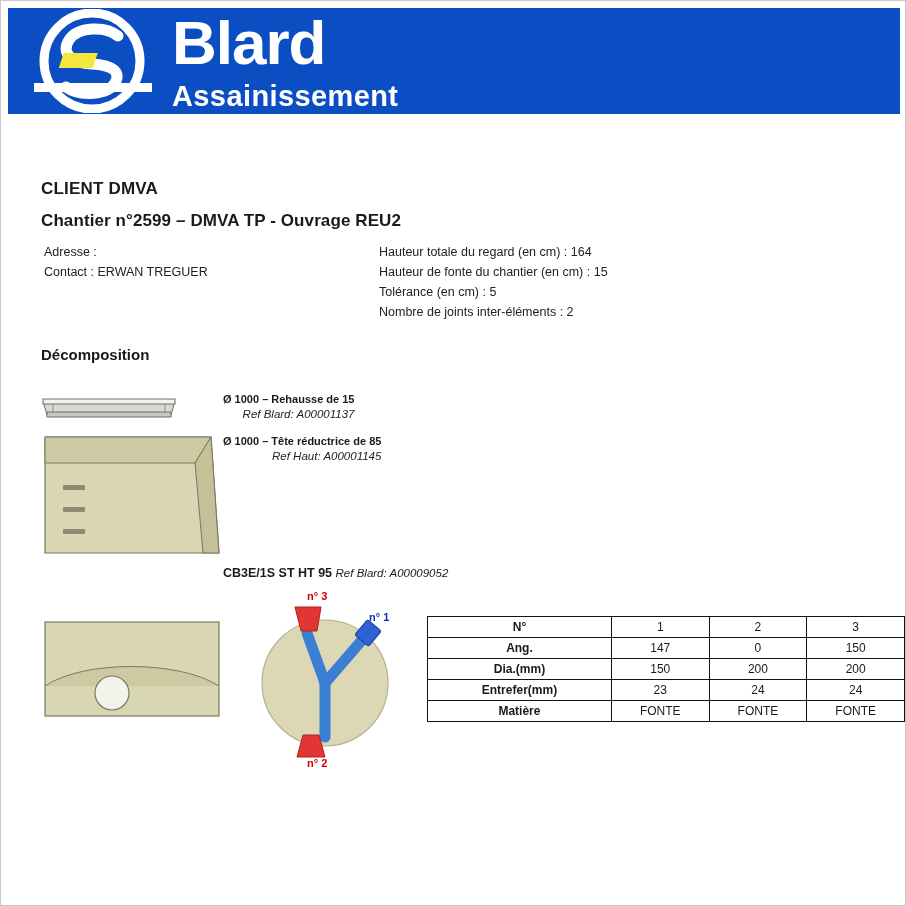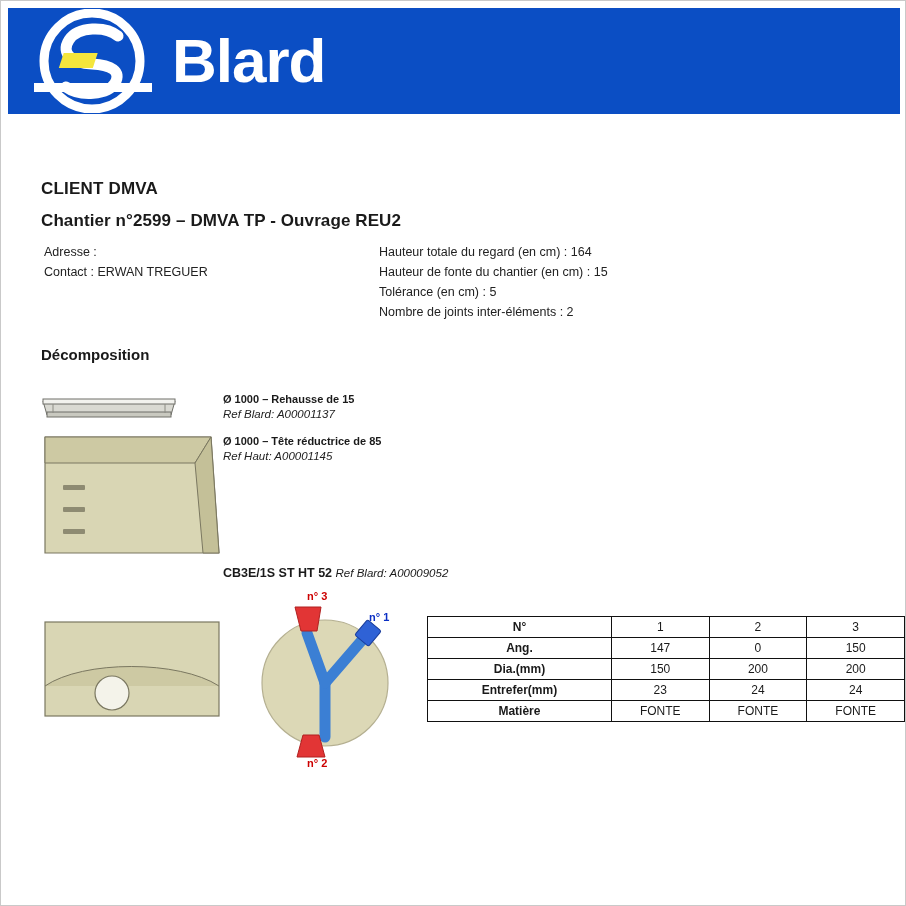--- a/index.html
+++ b/index.html
@@ -111,20 +111,21 @@
   }
   .item-title {
     font-size: 11px;
     font-weight: bold;
   }
   .item-ref {
     font-size: 11.5px;
     font-style: italic;
     color: #222;
     margin-top: 3px;
+    text-align: right;
   }
 
   #item1-texts { top: 392px; }
   #item2-texts { top: 434px; }
 
   .item3-line {
     position: absolute;
     left: 222px;
     top: 565px;
     font-size: 12.5px;
@@ -174,20 +175,21 @@
     <div class="logo-mark">
       <svg width="124" height="104" viewBox="0 0 124 104">
         <circle cx="62" cy="52" r="48" fill="none" stroke="#ffffff" stroke-width="9"></circle>
         <path d="M88 27 C76 17, 48 17, 39 31 C30 45, 43 54, 62 55 C81 56, 92 62, 85 74 C78 86, 50 88, 36 78" fill="none" stroke="#ffffff" stroke-width="11" stroke-linecap="round"></path>
         <rect x="48" y="44" width="34" height="15" fill="#f5e63c" transform="skewX(-18)"></rect>
         <rect x="4" y="74" width="118" height="9" fill="#ffffff"></rect>
       </svg>
     </div>
     <div class="logo-text">
       <div class="logo-title">Blard</div>
+      <div class="logo-sub">Assainissement</div>
     </div>
   </div>
 
   <div class="client-block">
     <div class="client-name">CLIENT DMVA</div>
     <div class="chantier-line">Chantier n°2599 – DMVA TP - Ouvrage REU2</div>
     <div class="info-cols">
       <div class="info-left">
         <div>Adresse :</div>
         <div>Contact : ERWAN TREGUER</div>
@@ -227,21 +229,21 @@
   <div class="item-texts" id="item1-texts">
     <div class="item-title">Ø 1000 – Rehausse de 15</div>
     <div class="item-ref">Ref Blard: A00001137</div>
   </div>
   <div class="item-texts" id="item2-texts">
     <div class="item-title">Ø 1000 – Tête réductrice de 85</div>
     <div class="item-ref">Ref Haut: A00001145</div>
   </div>
 
   <div class="item3-line">
-    <span class="name">CB3E/1S ST HT 52</span>
+    <span class="name">CB3E/1S ST HT 95</span>
     <span class="ref">Ref Blard: A00009052</span>
   </div>
 
   <div class="drawing" id="cb3e-drawing">
     <svg width="178" height="98" viewBox="0 0 178 98">
       <rect x="2" y="2" width="174" height="94" fill="#d9d6b4" stroke="#7a7760" stroke-width="1.2"></rect>
       <path d="M2 66 C40 40, 136 40, 176 66" fill="#cdc9a3" stroke="#7a7760" stroke-width="1"></path>
       <circle cx="69" cy="73" r="17" fill="#f4f3ea" stroke="#7a7760" stroke-width="1.2"></circle>
     </svg>
   </div>

